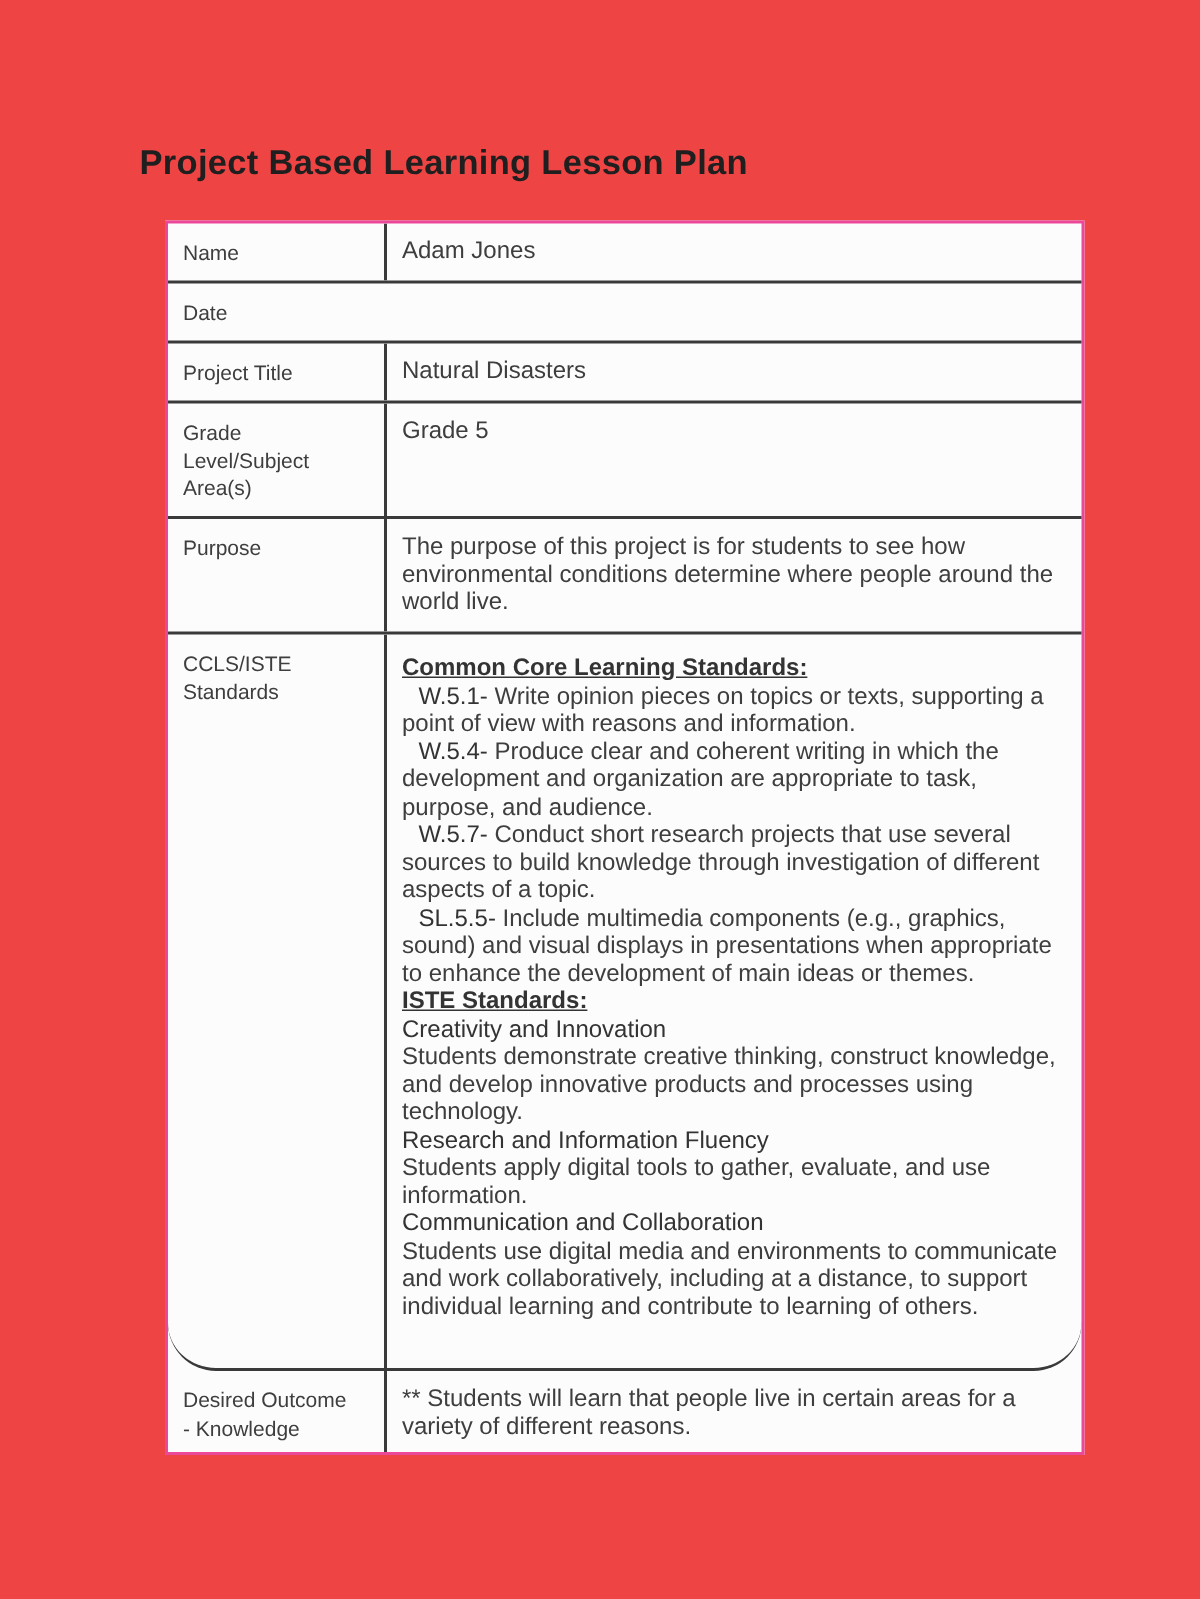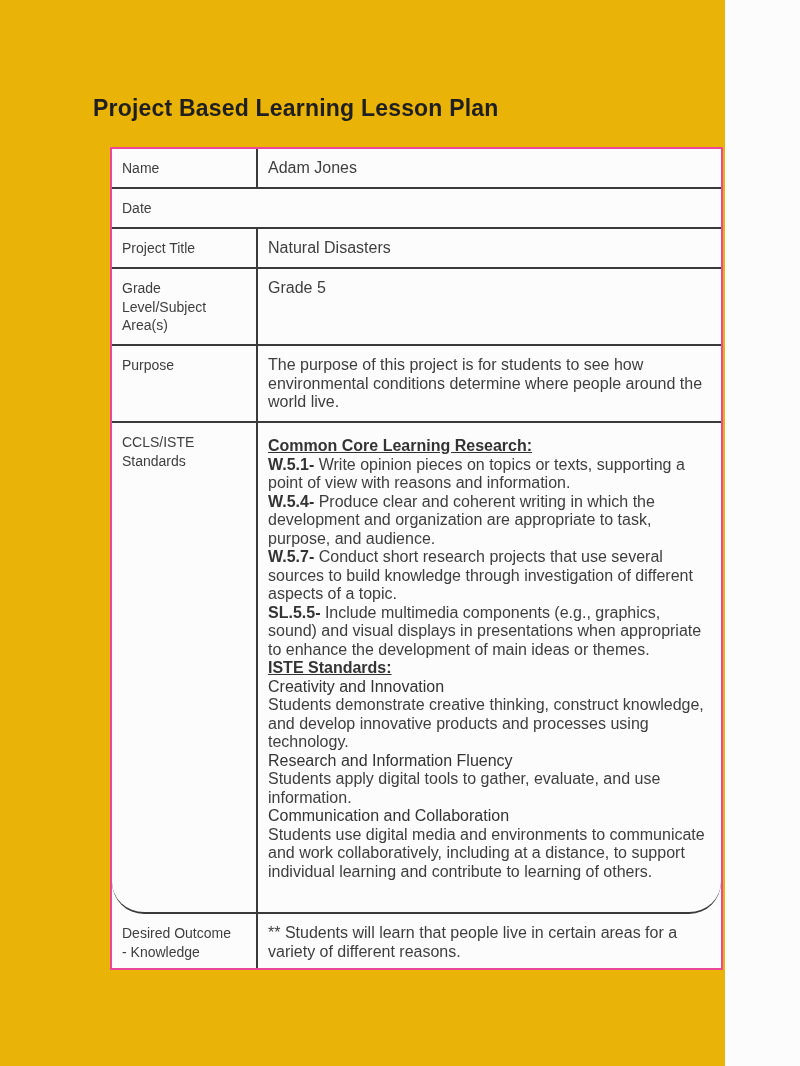--- a/index.html
+++ b/index.html
@@ -3,23 +3,23 @@
 <meta charset="utf-8">
 <style>
   html, body {
     margin: 0;
     padding: 0;
     background: #fcfcfc;
     font-family: "Liberation Sans", sans-serif;
   }
   .page {
     position: relative;
-    width: 725px;
+    width: 800px;
     height: 1066px;
-    background: #eab308;
+    background: #ef4444;
     overflow: hidden;
   }
   .page-title {
     position: absolute;
     left: 93px;
     top: 95px;
     font-size: 23px;
     font-weight: bold;
     color: #1f1f1f;
     letter-spacing: 0.2px;
@@ -64,21 +64,21 @@
   .row-standards .cell-value { padding-top: 14px; }
   .std-heading {
     font-weight: bold;
     text-decoration: underline;
     color: #333;
   }
   .std-subheading {
     font-weight: normal;
     color: #333;
   }
-  .std-lead { font-weight: bold; color: #333; }
+  .std-lead { font-weight: normal; color: #333; margin-left: 11px; }
 </style>
 </head>
 <body>
 
 <div class="page">
 
   <div class="page-title">Project Based Learning Lesson Plan</div>
 
   <div class="doc-table">
 
@@ -102,21 +102,21 @@
     </div>
 
     <div class="t-row row-purpose">
       <div class="cell-label">Purpose</div>
       <div class="cell-value">The purpose of this project is for students to see how environmental conditions determine where people around the world live.</div>
     </div>
 
     <div class="t-row row-standards">
       <div class="cell-label">CCLS/ISTE Standards</div>
       <div class="cell-value">
-          <div class="std-heading">Common Core Learning Research:</div>
+          <div class="std-heading">Common Core Learning Standards:</div>
           <div class="std-standard"><span class="std-lead">W.5.1-</span> Write opinion pieces on topics or texts, supporting a point of view with reasons and information.</div>
           <div class="std-standard"><span class="std-lead">W.5.4-</span> Produce clear and coherent writing in which the development and organization are appropriate to task, purpose, and audience.</div>
           <div class="std-standard"><span class="std-lead">W.5.7-</span> Conduct short research projects that use several sources to build knowledge through investigation of different aspects of a topic.</div>
           <div class="std-standard"><span class="std-lead">SL.5.5-</span> Include multimedia components (e.g., graphics, sound) and visual displays in presentations when appropriate to enhance the development of main ideas or themes.</div>
           <div class="std-heading">ISTE Standards:</div>
           <div class="std-subheading">Creativity and Innovation</div>
           <div class="std-body">Students demonstrate creative thinking, construct knowledge, and develop innovative products and processes using technology.</div>
           <div class="std-subheading">Research and Information Fluency</div>
           <div class="std-body">Students apply digital tools to gather, evaluate, and use information.</div>
           <div class="std-subheading">Communication and Collaboration</div>

